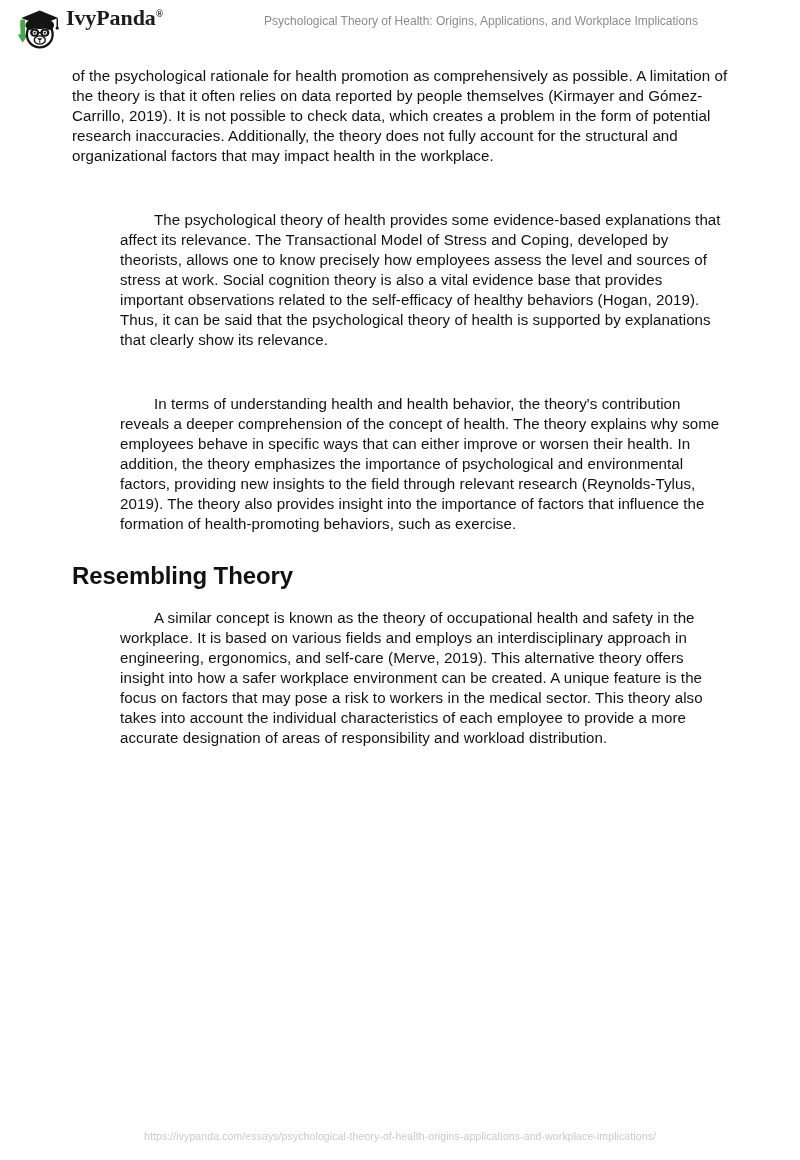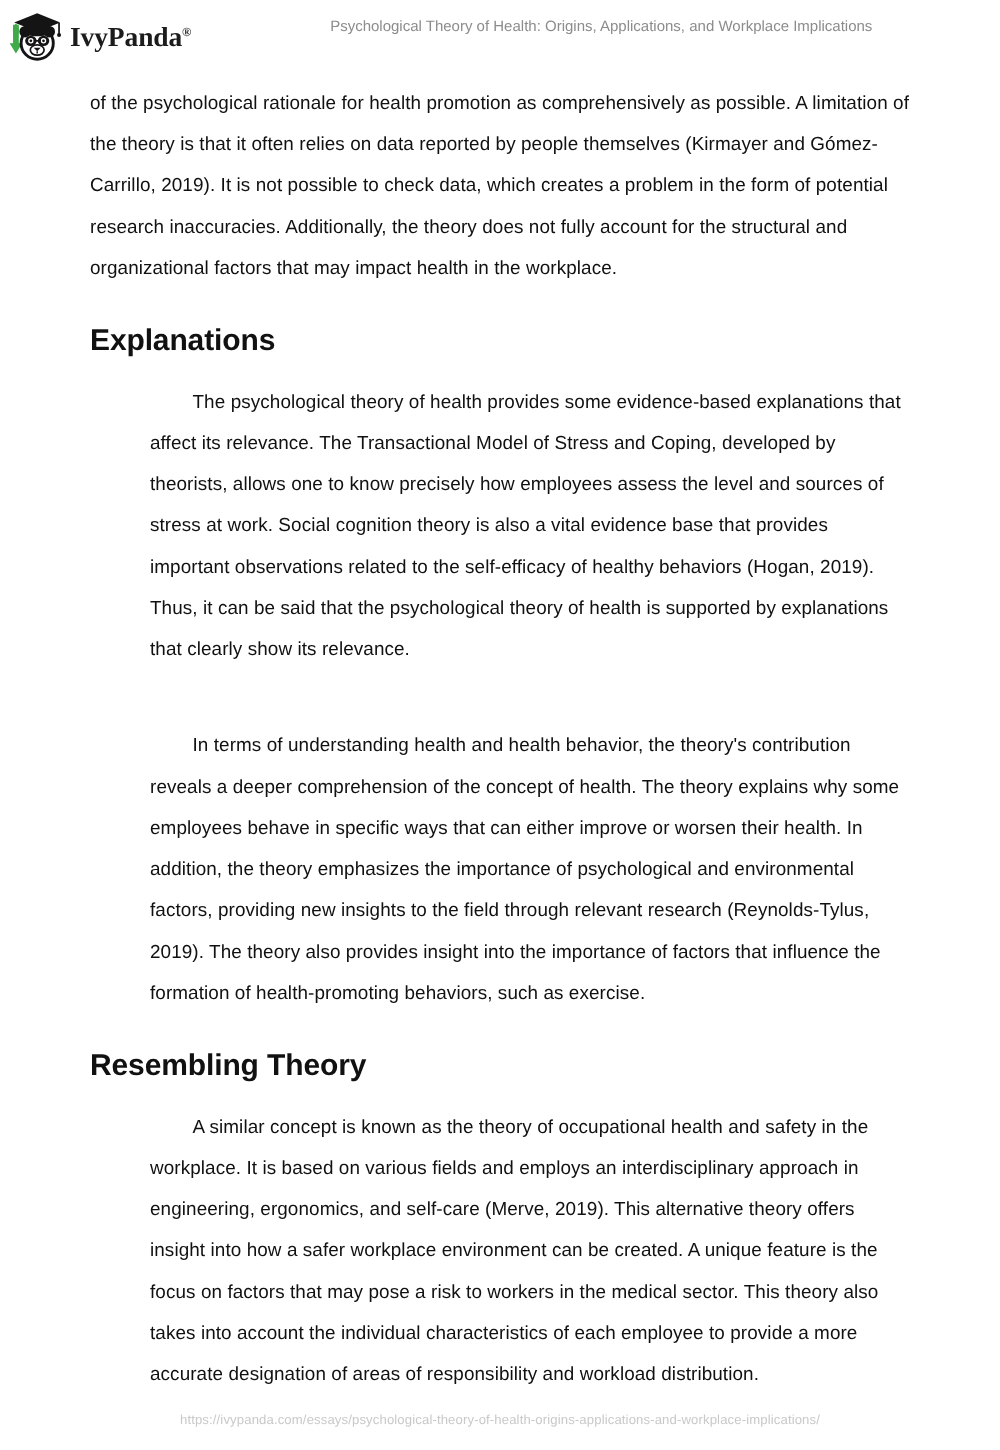--- a/index.html
+++ b/index.html
@@ -18,24 +18,24 @@
   
   .page-header {
     position: absolute;
     top: 0;
     left: 0;
     width: 800px;
     height: 62px;
   }
   .brand {
     position: absolute;
-    left: 4px;
+    left: 14px;
     top: 6px;
     display: flex;
-    align-items: center;
+    align-items: flex-start;
     gap: 6px;
   }
   .brand-mark {
     width: 46px;
     height: 46px;
     display: block;
   }
   .brand-wordmark {
     font-family: "Liberation Serif", serif;
     font-weight: bold;
@@ -66,21 +66,21 @@
 
   
   .article {
     position: absolute;
     top: 66px;
     left: 72px;
     width: 658px;
   }
   .para {
     font-size: 15.1px;
-    line-height: 33px;
+    line-height: 20px;
     color: #111111;
     margin: 0 0 0 0;
     text-align: left;
     letter-spacing: 0.005em;
   }
   .para.indent {
     text-indent: 34px;
     margin-left: 48px;
   }
   h2.section-heading {
@@ -149,21 +149,20 @@
   </div>
 
   <div class="header-title">Psychological Theory of Health: Origins, Applications, and Workplace Implications</div>
 </div>
 
 <div class="article">
 
   <p class="para">of the psychological rationale for health promotion as comprehensively as possible. A limitation of the theory is that it often relies on data reported by people themselves (Kirmayer and Gómez-Carrillo, 2019). It is not possible to check data, which creates a problem in the form of potential research inaccuracies. Additionally, the theory does not fully account for the structural and organizational factors that may impact health in the workplace.</p>
 
   <div class="gap-before-heading"></div>
-  <h2 class="section-heading">Explanations</h2>
   <div class="gap-after-heading"></div>
   <p class="para indent">The psychological theory of health provides some evidence-based explanations that affect its relevance. The Transactional Model of Stress and Coping, developed by theorists, allows one to know precisely how employees assess the level and sources of stress at work. Social cognition theory is also a vital evidence base that provides important observations related to the self-efficacy of healthy behaviors (Hogan, 2019). Thus, it can be said that the psychological theory of health is supported by explanations that clearly show its relevance.</p>
 
   <div class="gap-before-heading"></div>
   <div class="gap-after-heading"></div>
   <p class="para indent">In terms of understanding health and health behavior, the theory's contribution reveals a deeper comprehension of the concept of health. The theory explains why some employees behave in specific ways that can either improve or worsen their health. In addition, the theory emphasizes the importance of psychological and environmental factors, providing new insights to the field through relevant research (Reynolds-Tylus, 2019). The theory also provides insight into the importance of factors that influence the formation of health-promoting behaviors, such as exercise.</p>
 
   <div class="gap-before-heading"></div>
   <h2 class="section-heading">Resembling Theory</h2>
   <div class="gap-after-heading"></div>

